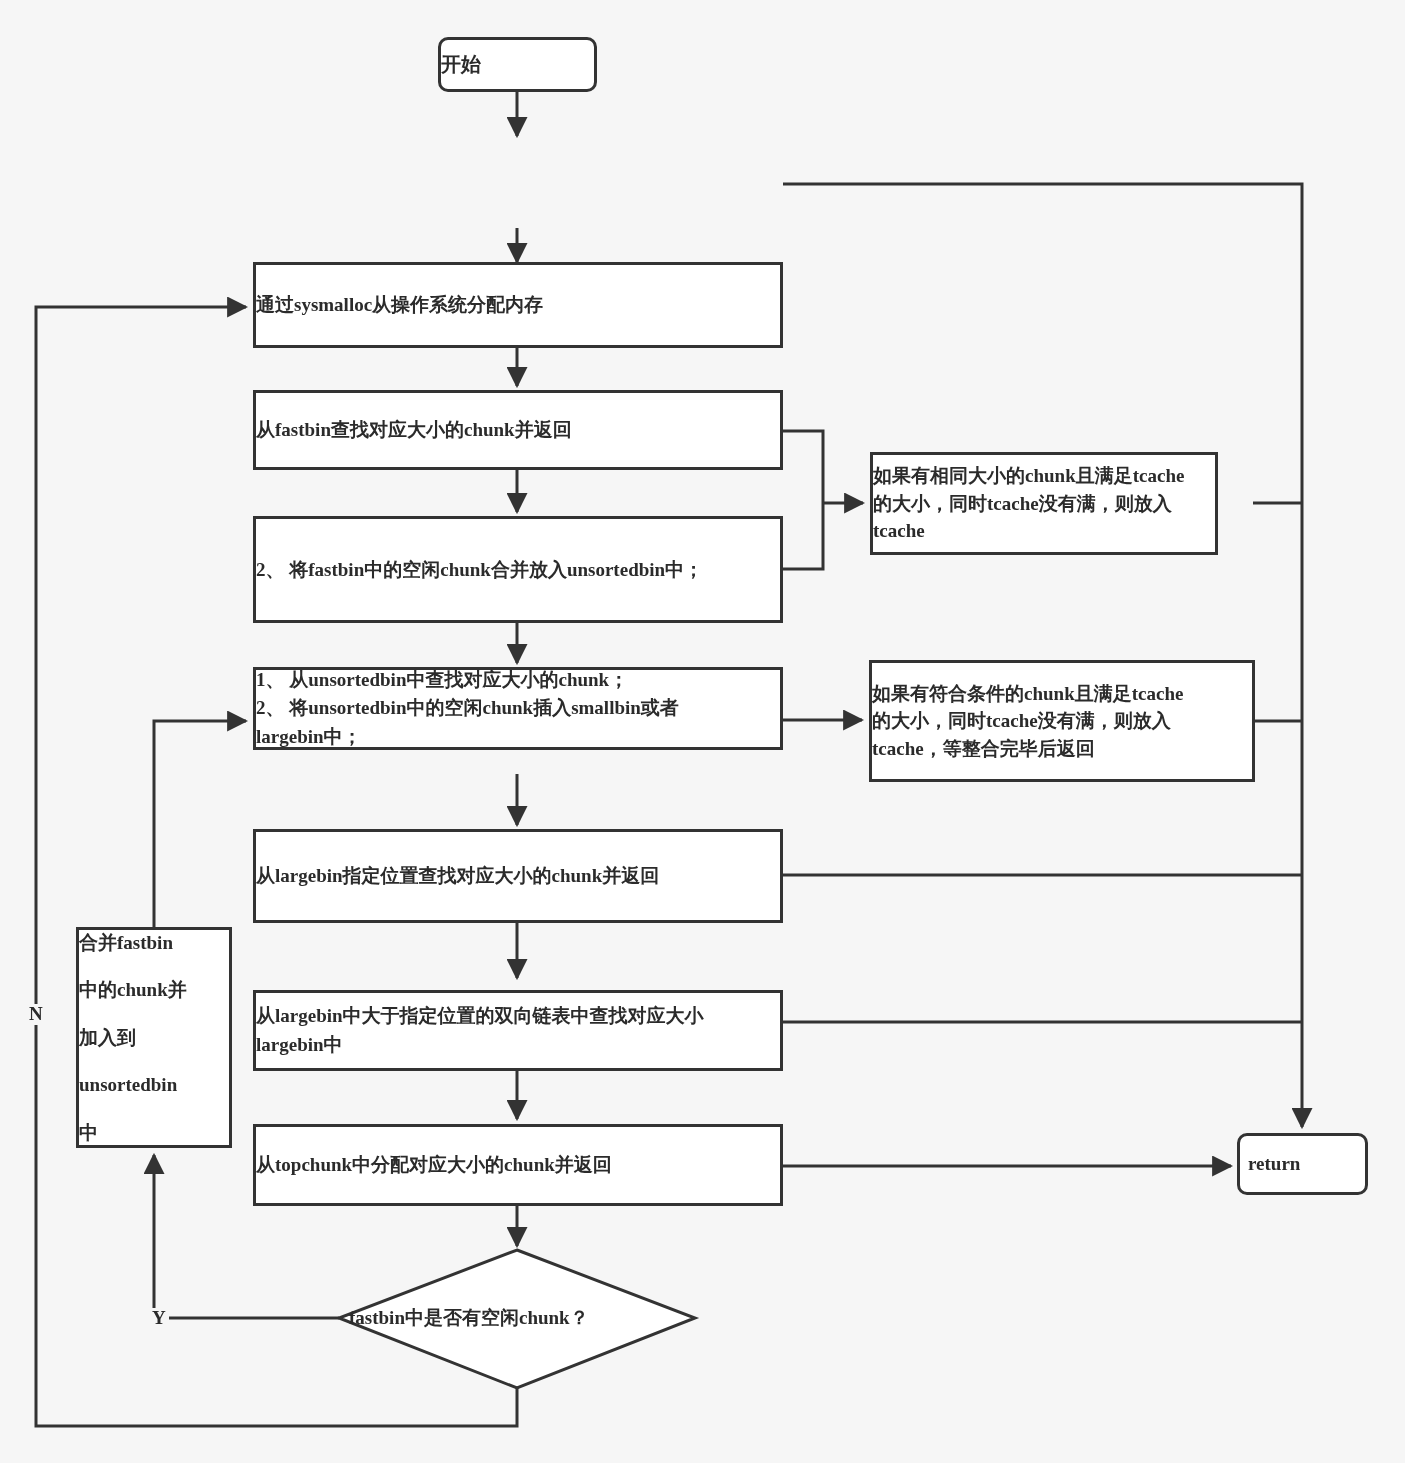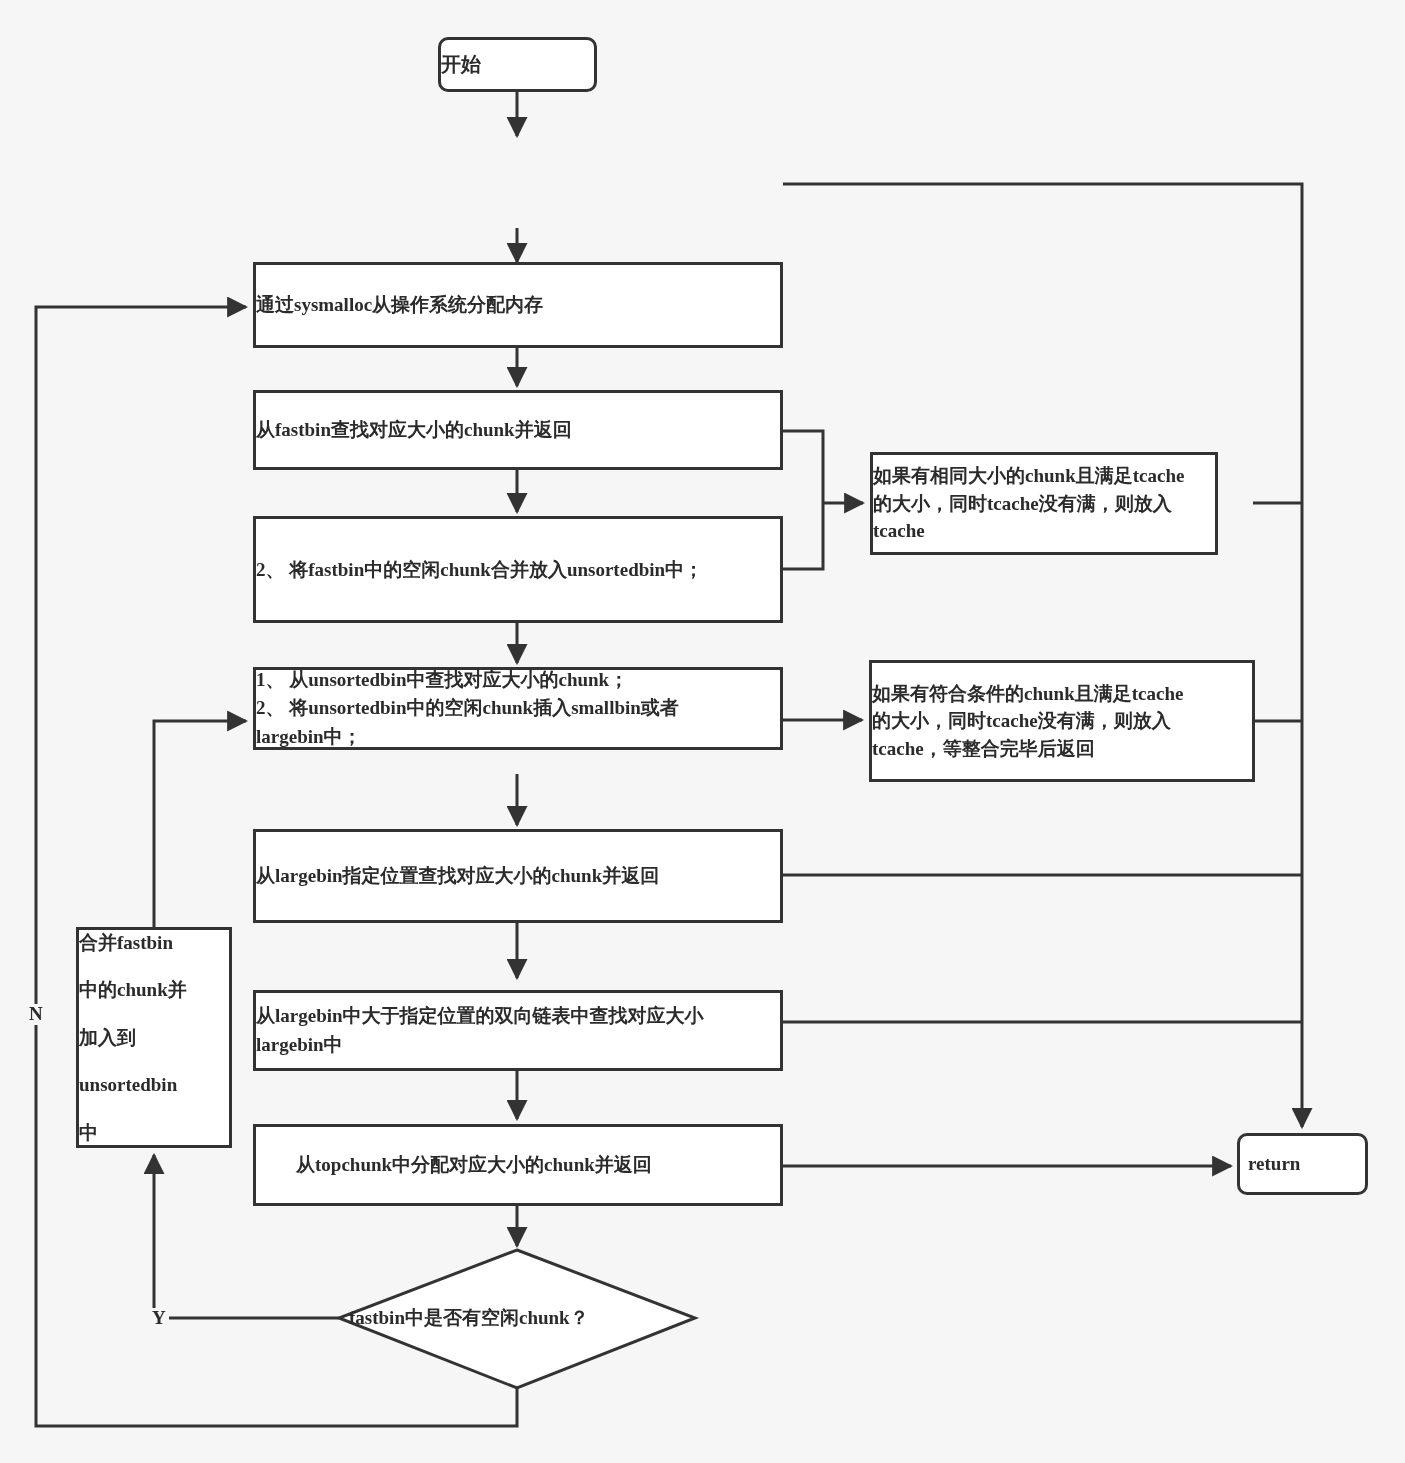--- a/index.html
+++ b/index.html
@@ -127,21 +127,21 @@
 
   <div class="node" style="left:253px;top:829px;width:530px;height:94px;">
     <div>从largebin指定位置查找对应大小的chunk并返回</div>
   </div>
 
   <div class="node" style="left:253px;top:982px;width:530px;height:81px;line-height:1.5;margin-top:8px;">
     <div>从largebin中大于指定位置的双向链表中查找对应大小</div>
     <div>largebin中</div>
   </div>
 
-  <div class="node" style="left:253px;top:1124px;width:530px;height:82px;padding-left:40px;">
+  <div class="node" style="left:253px;top:1124px;width:530px;height:82px;">
     <div>从topchunk中分配对应大小的chunk并返回</div>
   </div>
 
   <div class="node noborder" style="left:349px;top:1258px;width:336px;height:120px;">
     <div>fastbin中是否有空闲chunk？</div>
   </div>
 
   <div class="node" style="left:76px;top:927px;width:156px;height:221px;line-height:1.45;gap:20px;">
     <div>合并fastbin</div>
     <div>中的chunk并</div>

